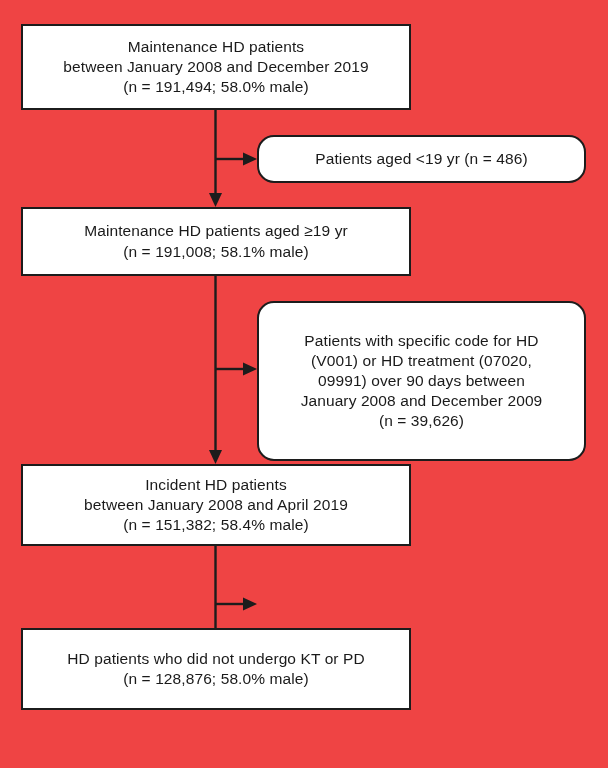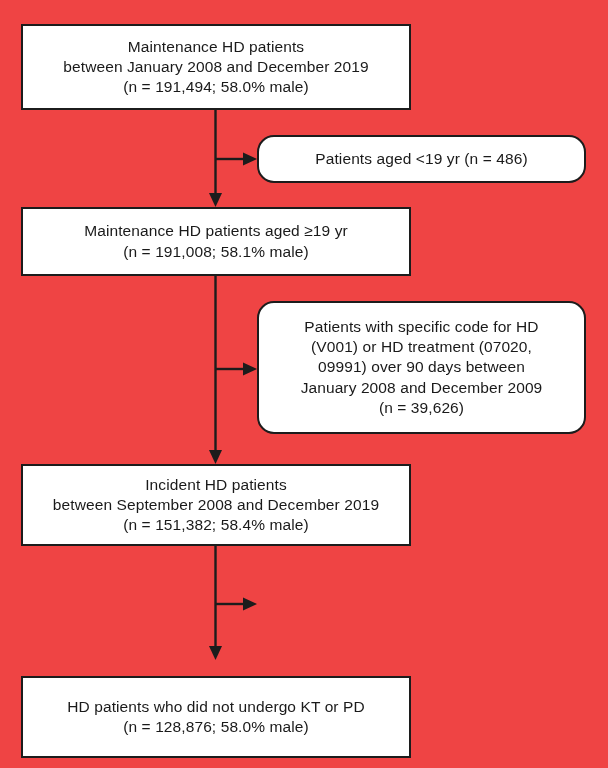--- a/index.html
+++ b/index.html
@@ -38,24 +38,24 @@
     letter-spacing: 0.1px;
     white-space: pre-line;
   }
   
   .node.main  { left: 21px; width: 390px; }
   .node.side  { left: 257px; width: 329px; border-radius: 17px; }
 
   #node-main-1 { top: 24px;  height: 86px; }
   #node-main-2 { top: 207px; height: 69px; }
   #node-main-3 { top: 464px; height: 82px; }
-  #node-main-4 { top: 676px; height: 82px; }
+  #node-main-4 { top: 628px; height: 82px; }
 
   #node-side-1 { top: 135px; height: 48px; }
-  #node-side-2 { top: 301px; height: 133px; }
+  #node-side-2 { top: 301px; height: 160px; }
   #node-side-3 { top: 568px; height: 72px; }
 
   
   #connectors {
     position: absolute;
     left: 0;
     top: 0;
     width: 608px;
     height: 768px;
     pointer-events: none;
@@ -119,21 +119,21 @@
   <div class="node side" id="node-side-2">
     <span class="lines">Patients with specific code for HD
 (V001) or HD treatment (07020,
 09991) over 90 days between
 January 2008 and December 2009
 (n = 39,626)</span>
   </div>
 
   <div class="node main" id="node-main-3">
     <span class="lines">Incident HD patients
-between September 2008 and December 2019
+between January 2008 and April 2019
 (n = 151,382; 58.4% male)</span>
   </div>
 
 
   <div class="node main" id="node-main-4">
     <span class="lines">HD patients who did not undergo KT or PD
 (n = 128,876; 58.0% male)</span>
   </div>
 
 </div>

